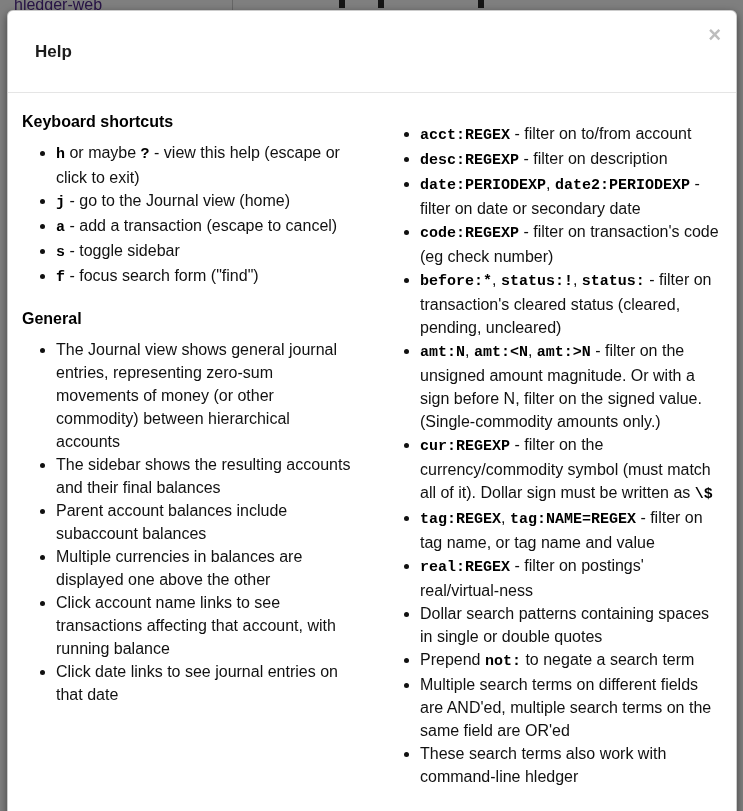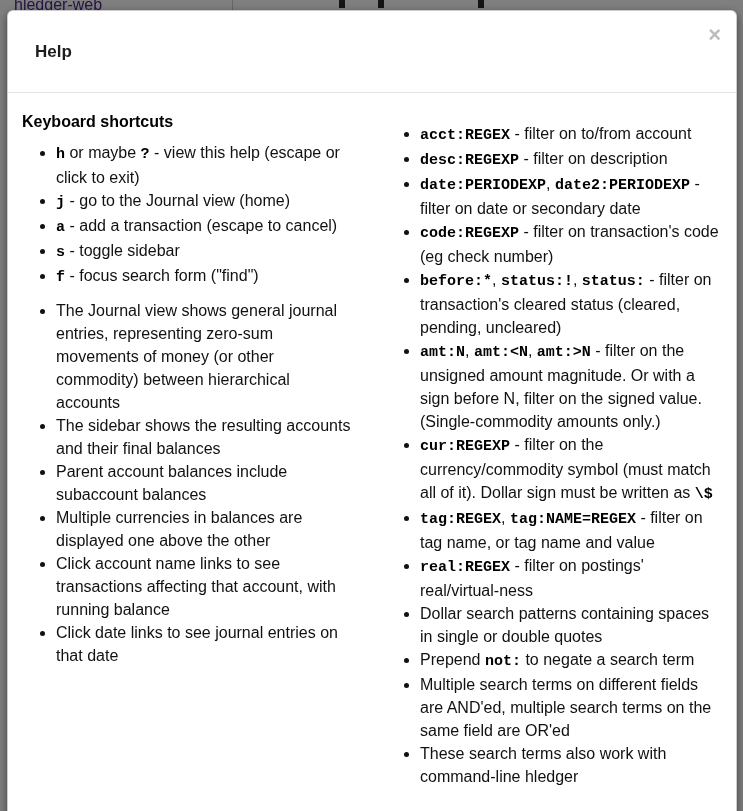--- a/index.html
+++ b/index.html
@@ -95,20 +95,21 @@
     <div class="modal-body">
       <div class="col" id="col-left">
           <h3 class="section-heading">Keyboard shortcuts</h3>
           <ul class="help-list">
             <li><code class="inline-code">h</code> or maybe <code class="inline-code">?</code> - view this help (escape or click to exit)</li>
             <li><code class="inline-code">j</code> - go to the Journal view (home)</li>
             <li><code class="inline-code">a</code> - add a transaction (escape to cancel)</li>
             <li><code class="inline-code">s</code> - toggle sidebar</li>
             <li><code class="inline-code">f</code> - focus search form ("find")</li>
           </ul>
+          <h3 class="section-heading">General</h3>
           <ul class="help-list">
             <li>The Journal view shows general journal entries, representing zero-sum movements of money (or other commodity) between hierarchical accounts</li>
             <li>The sidebar shows the resulting accounts and their final balances</li>
             <li>Parent account balances include subaccount balances</li>
             <li>Multiple currencies in balances are displayed one above the other</li>
             <li>Click account name links to see transactions affecting that account, with running balance</li>
             <li>Click date links to see journal entries on that date</li>
           </ul>
         </div>
       <div class="col" id="col-right">

